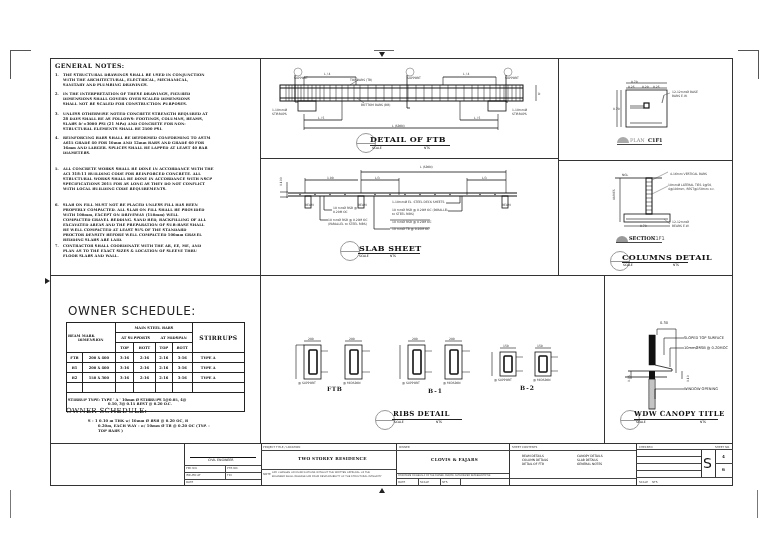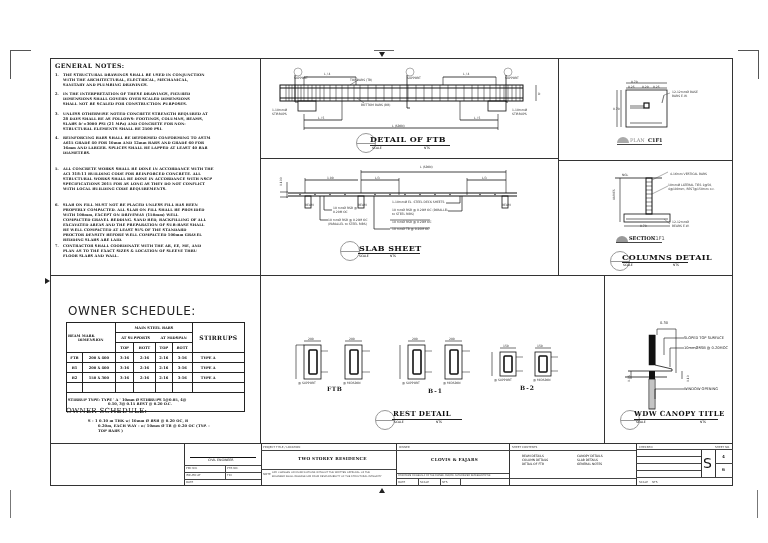--- a/index.html
+++ b/index.html
@@ -434,21 +434,21 @@
 <span class="tiny abs" style="left:449px;top:337px;">200</span>
 <span class="tiny abs" style="left:402px;top:381px;">@ SUPPORT</span>
 <span class="tiny abs" style="left:443px;top:381px;">@ MIDSPAN</span>
 <span class="abs" style="left:428px;top:387px;font-family:'DejaVu Serif',serif;font-weight:bold;font-size:6px;letter-spacing:1px;">B-1</span>
 <span class="tiny abs" style="left:503px;top:344px;">150</span>
 <span class="tiny abs" style="left:537px;top:344px;">150</span>
 <span class="tiny abs" style="left:494px;top:378px;">@ SUPPORT</span>
 <span class="tiny abs" style="left:533px;top:378px;">@ MIDSPAN</span>
 <span class="abs" style="left:520px;top:384px;font-family:'DejaVu Serif',serif;font-weight:bold;font-size:6px;letter-spacing:1px;">B-2</span>
 <div class="bubble" style="left:375px;top:410px;"></div>
-<div class="det-title abs" style="left:393px;top:409px;font-size:7px;">REST DETAIL</div>
+<div class="det-title abs" style="left:393px;top:409px;font-size:7px;">RIBS DETAIL</div>
 <div class="thin-h" style="left:392px;top:419px;width:70px;border-color:#222;"></div>
 <span class="det-sub abs" style="left:394px;top:420px;">SCALE</span>
 <span class="det-sub abs" style="left:436px;top:420px;">NTS</span>
 
 <svg style="left:604px;top:275px;" width="129" height="168" viewBox="0 0 129 168">
   <rect x="45" y="60" width="6" height="30" fill="#111" stroke="#111" stroke-width="0.5"></rect>
   <rect x="45" y="104" width="6" height="30" fill="none" stroke="#111" stroke-width="0.8"></rect>
   <line x1="47" y1="104" x2="47" y2="134" stroke="#111" stroke-width="0.5"></line>
   <line x1="49" y1="104" x2="49" y2="134" stroke="#111" stroke-width="0.5"></line>
   <rect x="45" y="96" width="6" height="8" fill="#111"></rect>

